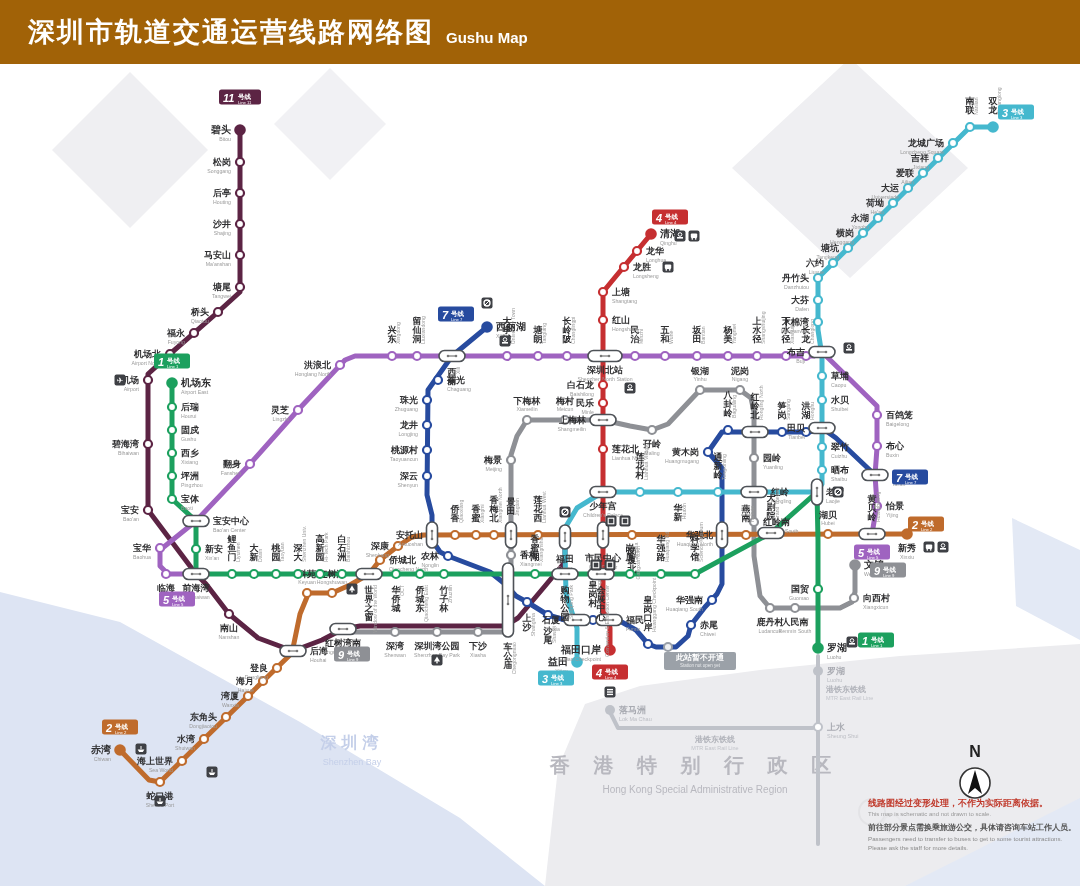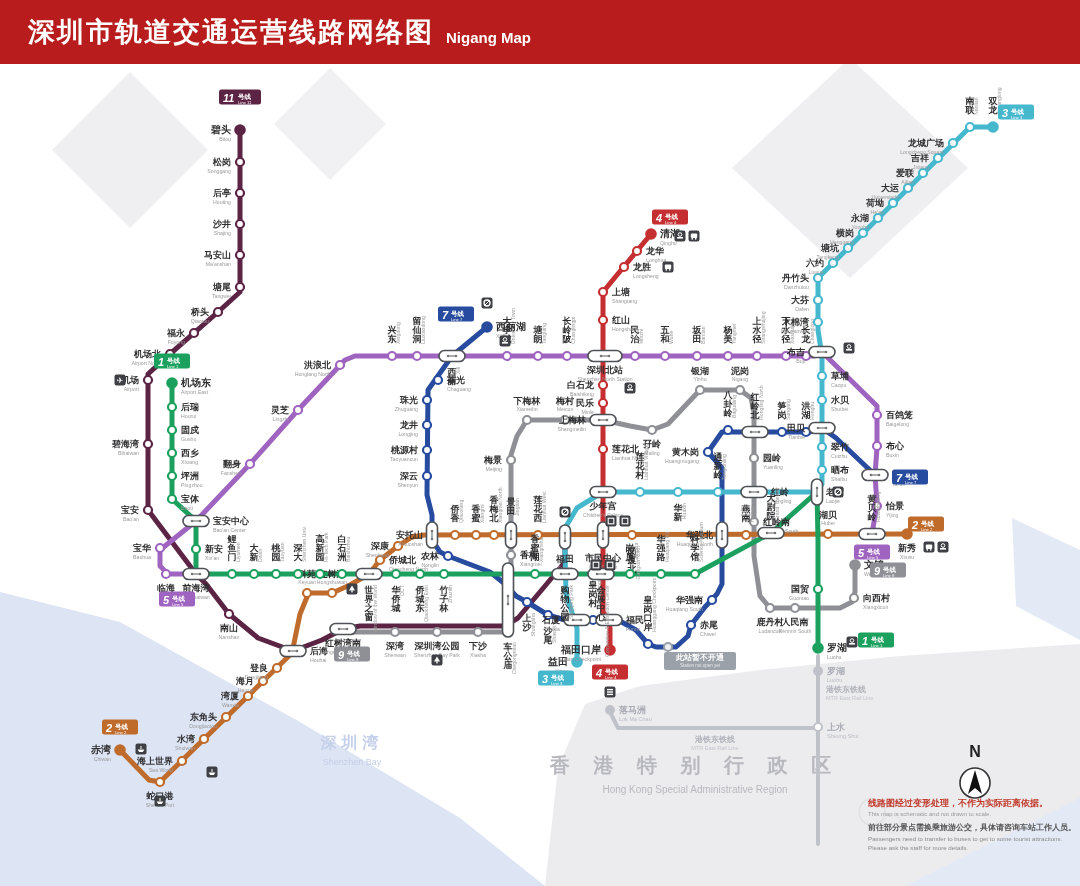--- a/index.html
+++ b/index.html
@@ -1300,16 +1300,16 @@
         <circle cx="872" cy="812" r="13" fill="none" stroke="#e3e3e6" stroke-width="2"></circle>
         <circle cx="892" cy="824" r="9" fill="none" stroke="#e7e7ea" stroke-width="2"></circle>
         <text x="868" y="806" fill="#c0392b" font-size="9" font-weight="bold">线路图经过变形处理，不作为实际距离依据。</text>
         <text x="868" y="816" fill="#9a9a9a" font-size="6" font-weight="normal">This map is schematic and not drawn to scale.</text>
         <text x="868" y="830" fill="#555555" font-size="8" font-weight="bold">前往部分景点需换乘旅游公交，具体请咨询车站工作人员。</text>
         <text x="868" y="841" fill="#8a8a8a" font-size="6.2" font-weight="normal">Passengers need to transfer to buses to get to some tourist attractions.</text>
         <text x="868" y="850" fill="#8a8a8a" font-size="6.2" font-weight="normal">Please ask the staff for more details.</text>
       </g>
     </svg></div>
 
-<div id="titlebar" style="background: #b91c1c;">
+<div id="titlebar" style="background: #a16207;">
   <span class="zh">深圳市轨道交通运营线路网络图</span>
-  <span class="en">Nigang Map</span>
+  <span class="en">Gushu Map</span>
 </div>
 
 </body></html>

